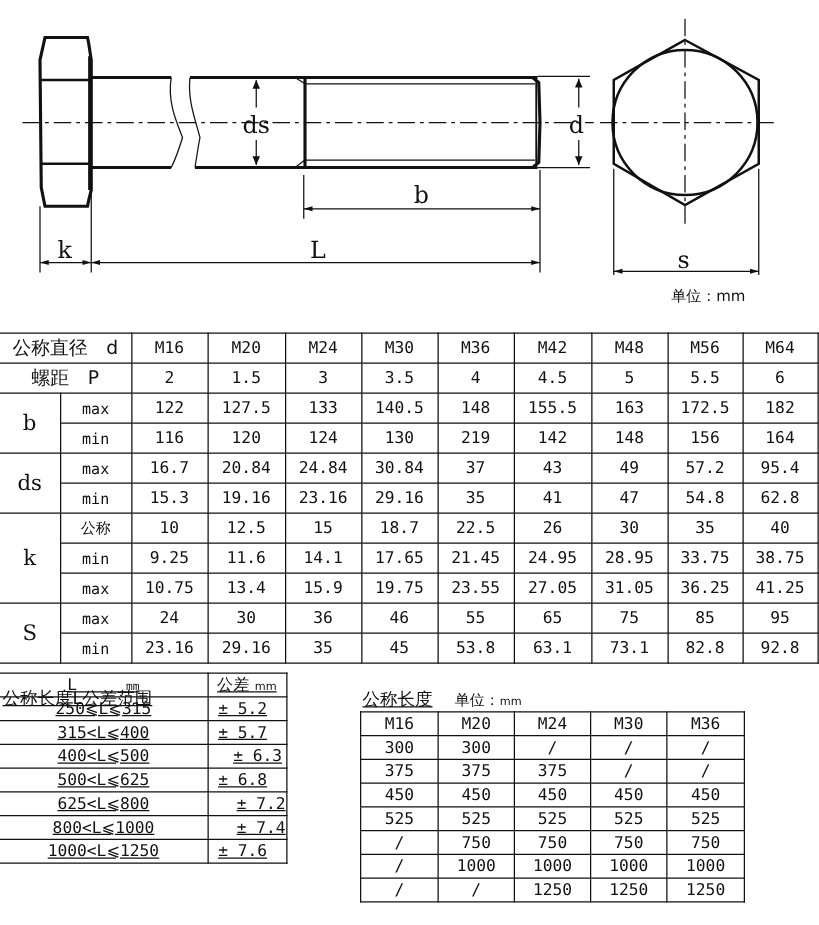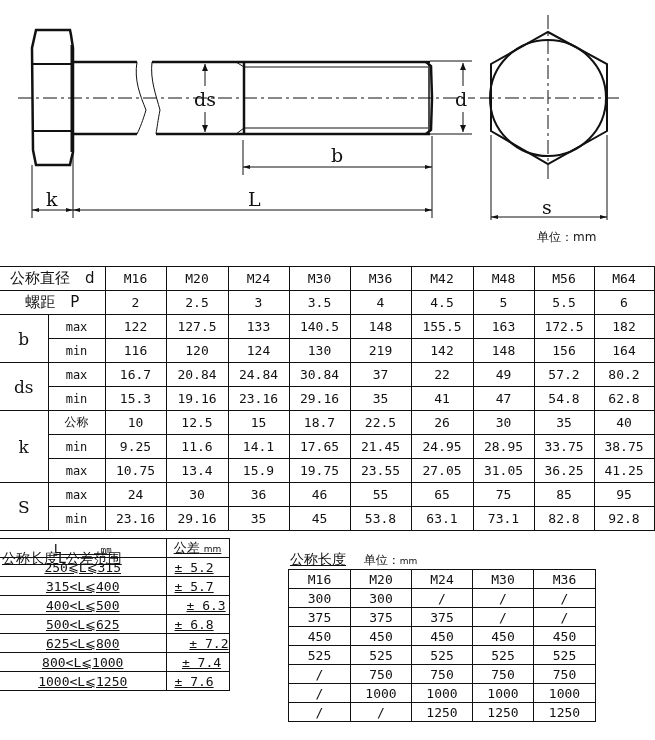--- a/index.html
+++ b/index.html
@@ -125,21 +125,21 @@
         <td>M30</td>
         <td>M36</td>
         <td>M42</td>
         <td>M48</td>
         <td>M56</td>
         <td>M64</td>
       </tr>
       <tr>
         <td class="hdr" colspan="2">螺距　P</td>
         <td>2</td>
-        <td>2.5</td>
+        <td>1.5</td>
         <td>3</td>
         <td>3.5</td>
         <td>4</td>
         <td>4.5</td>
         <td>5</td>
         <td>5.5</td>
         <td>6</td>
       </tr>
       <tr>
         <td class="big" rowspan="2">b</td>
@@ -167,24 +167,24 @@
         <td>164</td>
       </tr>
       <tr>
         <td class="big" rowspan="2">ds</td>
         <td class="sub">max</td>
         <td>16.7</td>
         <td>20.84</td>
         <td>24.84</td>
         <td>30.84</td>
         <td>37</td>
-        <td>22</td>
+        <td>43</td>
         <td>49</td>
         <td>57.2</td>
-        <td>80.2</td>
+        <td>95.4</td>
       </tr>
       <tr>
         <td class="sub">min</td>
         <td>15.3</td>
         <td>19.16</td>
         <td>23.16</td>
         <td>29.16</td>
         <td>35</td>
         <td>41</td>
         <td>47</td>
@@ -284,21 +284,21 @@
       <tr>
         <td style="border-left:none">500&lt;L⩽625</td>
         <td style="text-align:left;padding-left:8px">± 6.8</td>
       </tr>
       <tr>
         <td style="border-left:none">625&lt;L⩽800</td>
         <td style="text-align:right;padding-left:8px">± 7.2</td>
       </tr>
       <tr>
         <td style="border-left:none">800&lt;L⩽1000</td>
-        <td style="text-align:center;padding-left:8px">± 7.4</td>
+        <td style="text-align:right;padding-left:8px">± 7.4</td>
       </tr>
       <tr>
         <td style="border-left:none">1000&lt;L⩽1250</td>
         <td style="text-align:left;padding-left:8px">± 7.6</td>
       </tr>
     </tbody>
 </table>
 
 <div class="abs caption" style="left:290px;top:551px;"><span style="text-decoration:underline;">公称长度</span>&nbsp;&nbsp;&nbsp;&nbsp;<span style="font-size:12px">单位：</span><span class="small-mm">mm</span></div>
 <table class="len" style="left:288px;top:569px;width:307px;">

